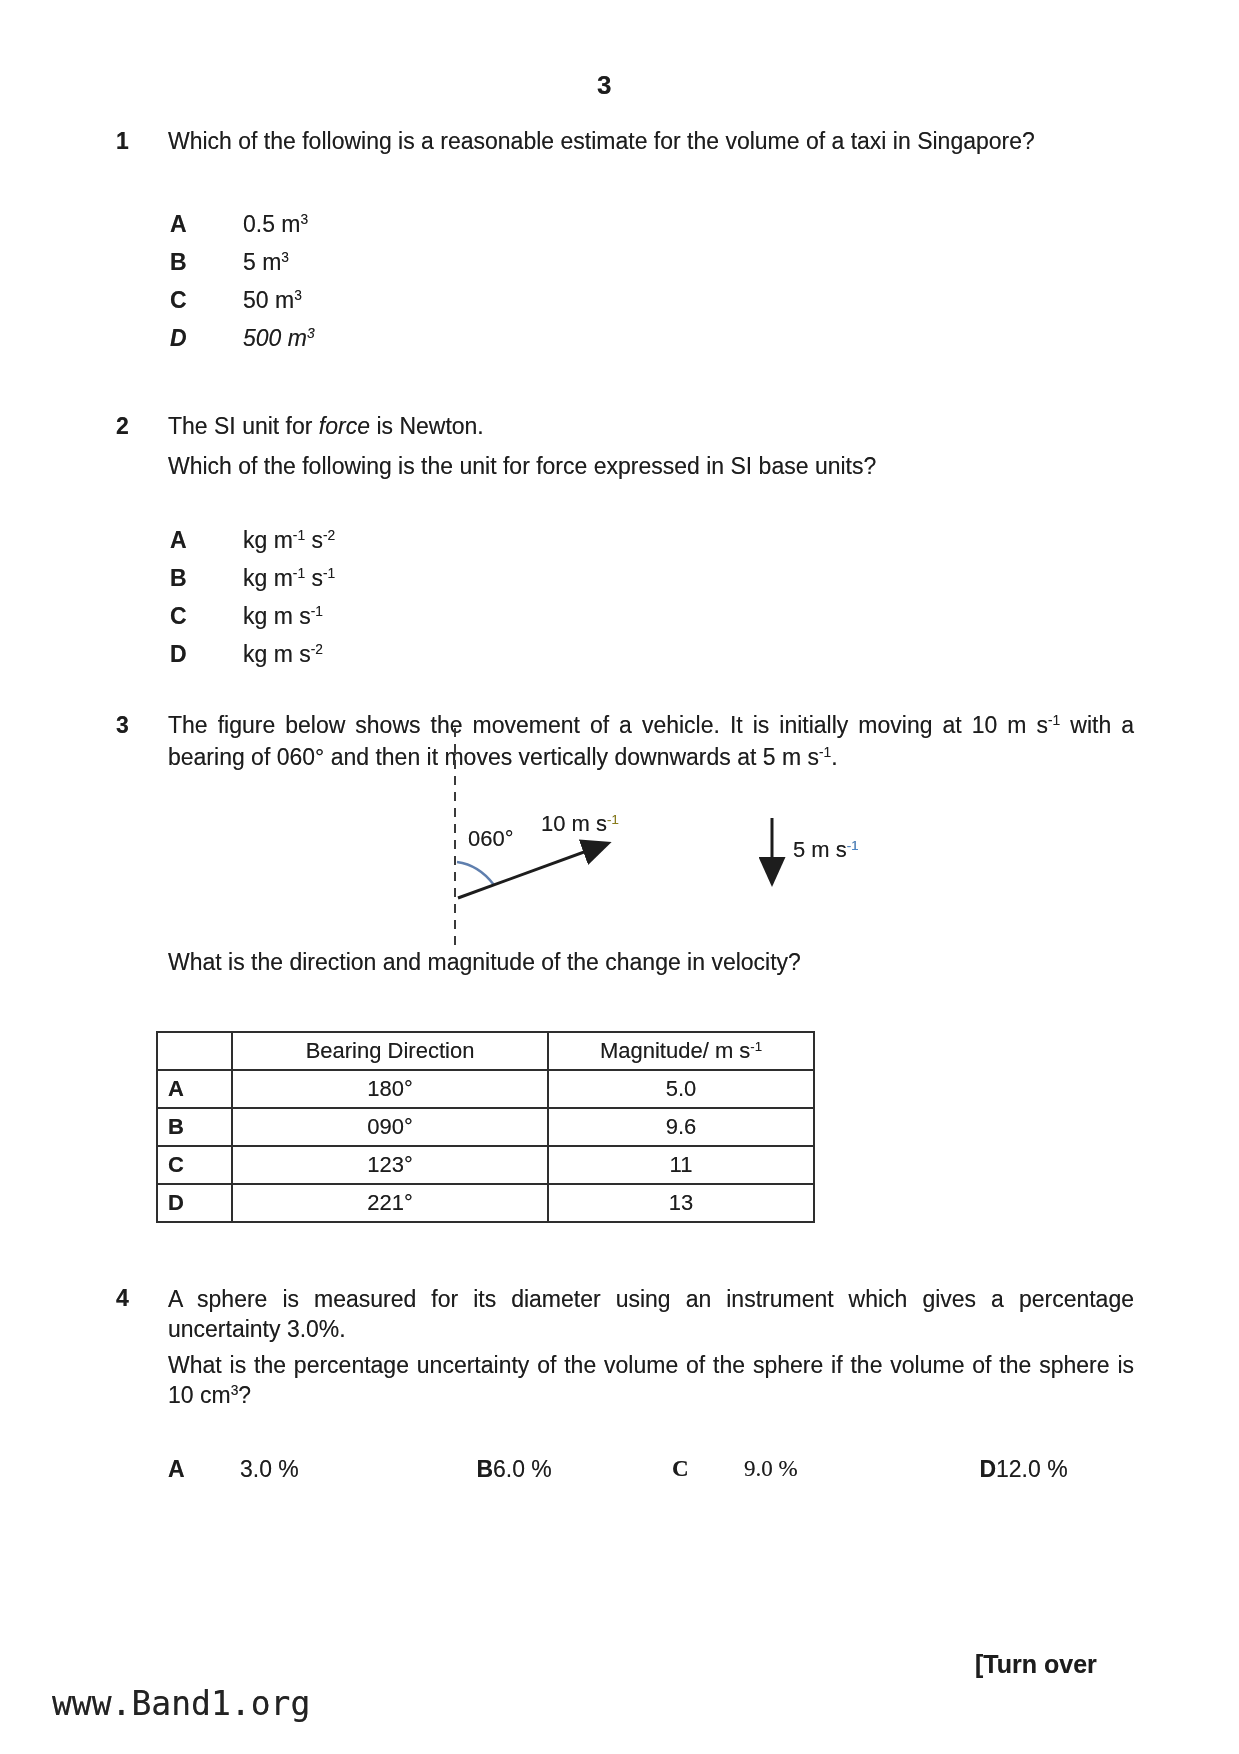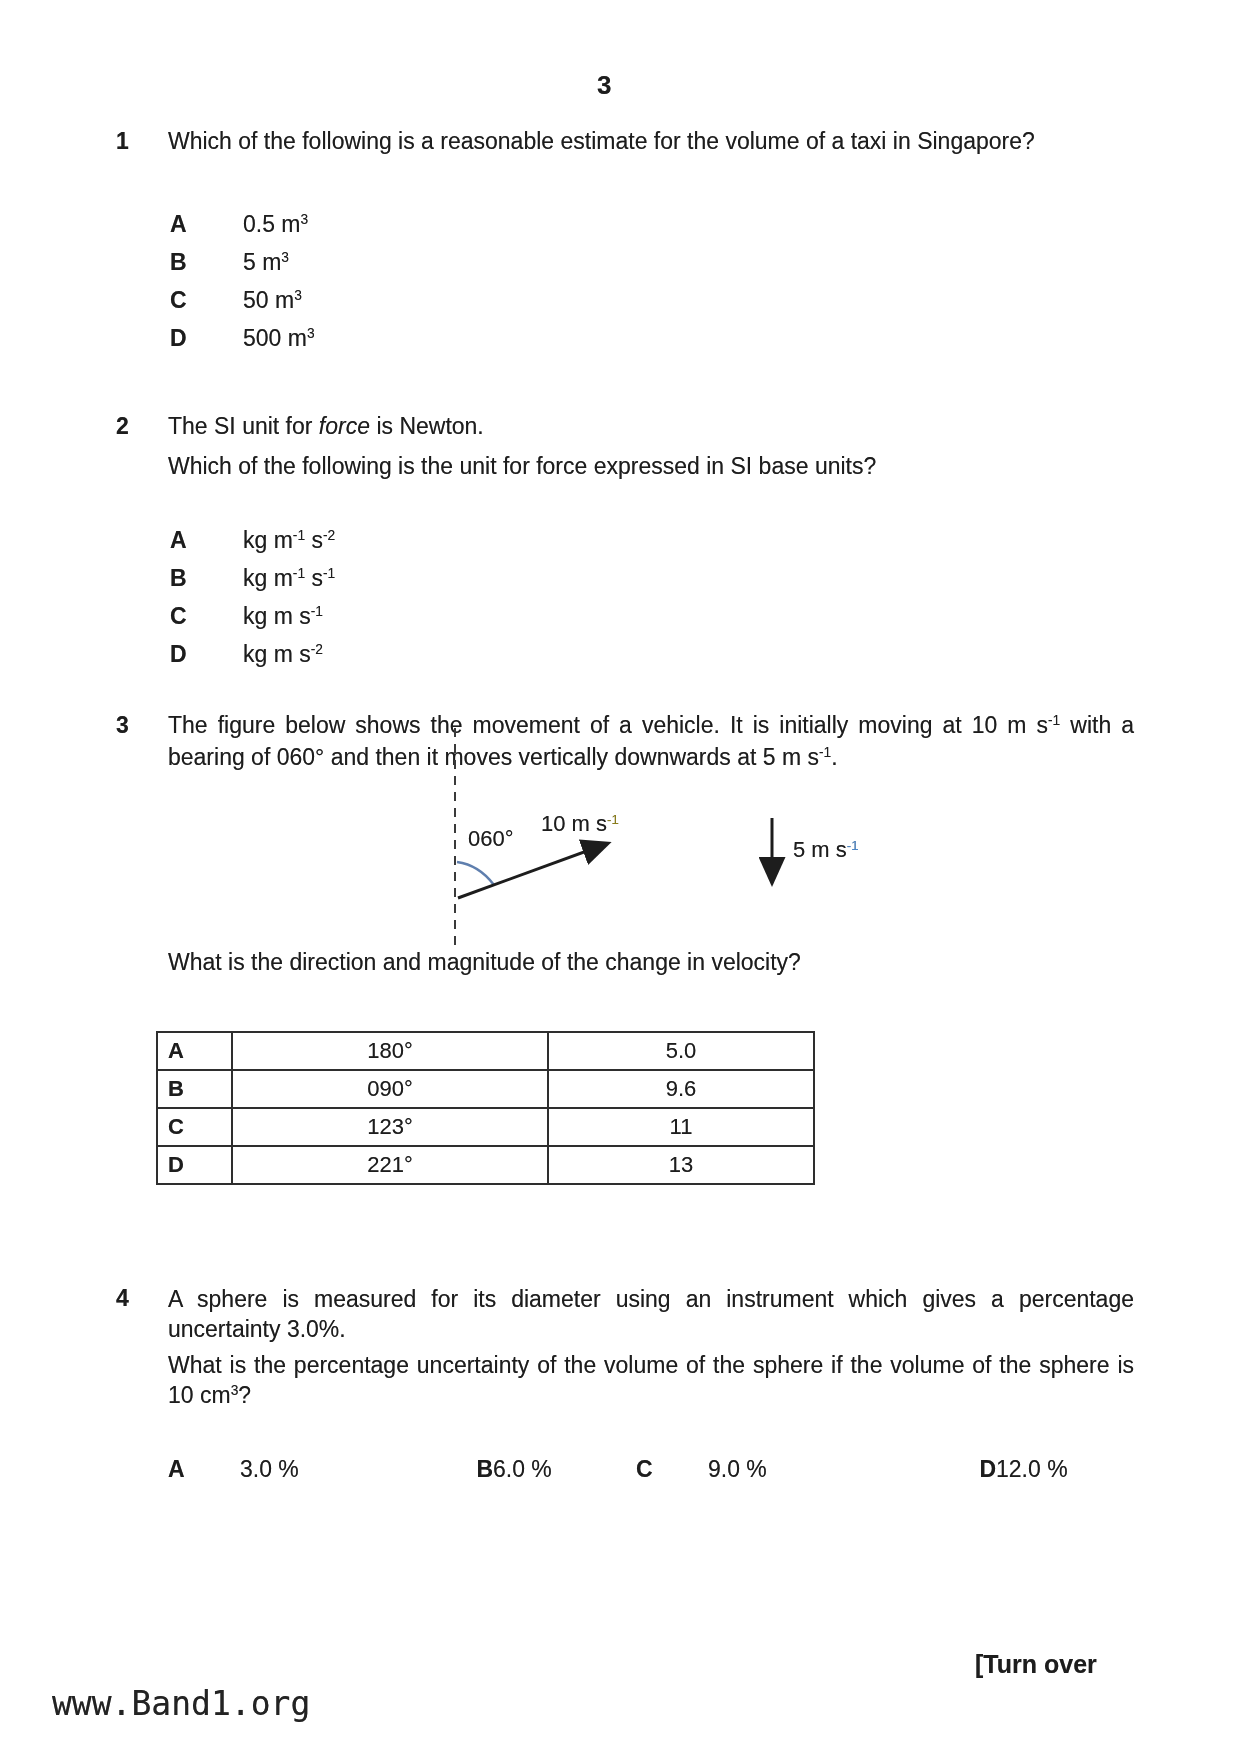--- a/index.html
+++ b/index.html
@@ -56,21 +56,21 @@
 
 <div class="abs optrow" style="top:211px;">
   <span class="letter">A</span><span><span>0.5 m</span><sup>3</sup></span>
 </div>
 <div class="abs optrow" style="top:249px;">
   <span class="letter">B</span><span><span>5 m</span><sup>3</sup></span>
 </div>
 <div class="abs optrow" style="top:287px;">
   <span class="letter">C</span><span><span>50 m</span><sup>3</sup></span>
 </div>
-<div class="abs optrow" style="top:325px;">
+<div class="abs optrow" style="top:325px;font-style:italic;">
   <span class="letter">D</span><span><span>500 m</span><sup>3</sup></span>
 </div>
 
 <div class="abs qnum fs" style="top:412px;">2</div>
 <div class="abs qtext fs nowrap" style="top:412px;"><span>The SI unit for </span><i>force</i><span> is Newton.</span></div>
 <div class="abs qtext fs nowrap" style="top:452px;">Which of the following is the unit for force expressed in SI base units?</div>
 
 <div class="abs optrow" style="top:527px;">
   <span class="letter">A</span><span><span>kg m</span><sup>-1</sup><span> s</span><sup>-2</sup></span>
 </div>
@@ -100,20 +100,25 @@
 </svg>
 <div class="abs figlabel" style="left:468px; top:827px;">060°</div>
 <div class="abs figlabel" style="left:541px; top:812px;"><span>10 m s</span><sup class="sup-olive">-1</sup></div>
 <div class="abs figlabel" style="left:793px; top:838px;"><span>5 m s</span><sup class="sup-blue">-1</sup></div>
 
 <div class="abs qtext fs nowrap" style="top:948px;">What is the direction and magnitude of the change in velocity?</div>
 
 <table id="q3-table" class="abs">
   <tbody>
     <tr>
+      <th class="c-letter"></th>
+      <th class="c-bearing">Bearing Direction</th>
+      <th class="c-mag"><span>Magnitude/ m s</span><sup>-1</sup></th>
+    </tr>
+    <tr>
       <td class="c-letter">A</td>
       <td class="c-bearing">180°</td>
       <td class="c-mag">5.0</td>
     </tr>
     <tr>
       <td class="c-letter">B</td>
       <td class="c-bearing">090°</td>
       <td class="c-mag">9.6</td>
     </tr>
     <tr>
@@ -132,21 +137,21 @@
 <div class="abs qnum fs" style="top:1284px;">4</div>
 <div class="abs qtext para" style="top:1284px;">A sphere is measured for its diameter using an instrument which gives a percentage uncertainty 3.0%.</div>
 <div class="abs qtext para" style="top:1350px;"><span>What is the percentage uncertainty of the volume of the sphere if the volume of the sphere is 10 cm</span><sup>3</sup><span>?</span></div>
 
 <div class="abs q4opt" style="left:168px; top:1456px;">
   <span class="letter">A</span><span>3.0 %</span>
 </div>
 <div class="abs q4opt" style="left:421px; top:1456px;text-align:right;">
   <span class="letter">B</span><span>6.0 %</span>
 </div>
-<div class="abs q4opt" style="left:636px; top:1456px;">
+<div class="abs q4opt" style="left:672px; top:1456px;font-family:Liberation Serif, serif;">
   <span class="letter">C</span><span>9.0 %</span>
 </div>
 <div class="abs q4opt" style="left:924px; top:1456px;text-align:right;">
   <span class="letter">D</span><span>12.0 %</span>
 </div>
 
 <div id="turn-over" class="abs nowrap">[Turn over</div>
 <div id="watermark" class="abs nowrap">www.Band1.org</div>
 
 </body></html>

